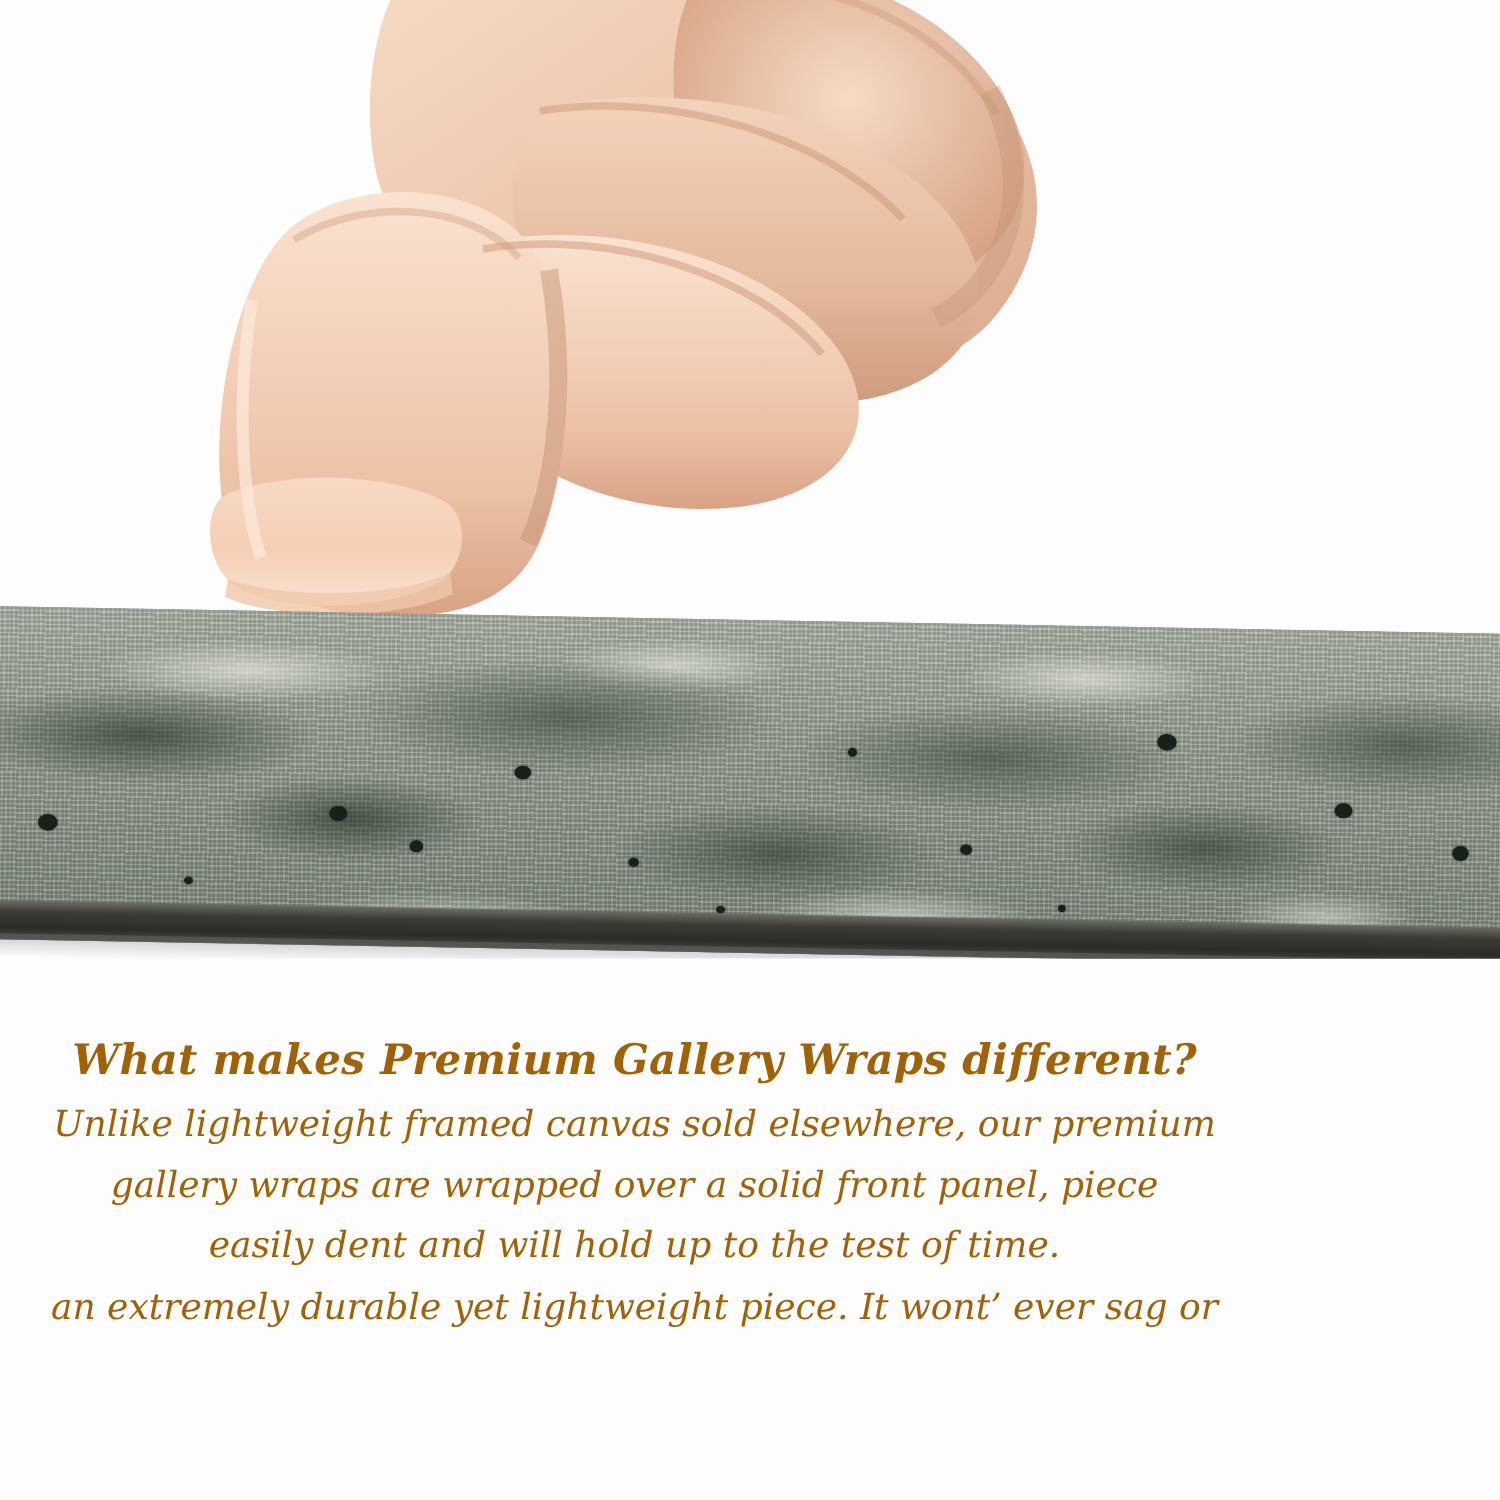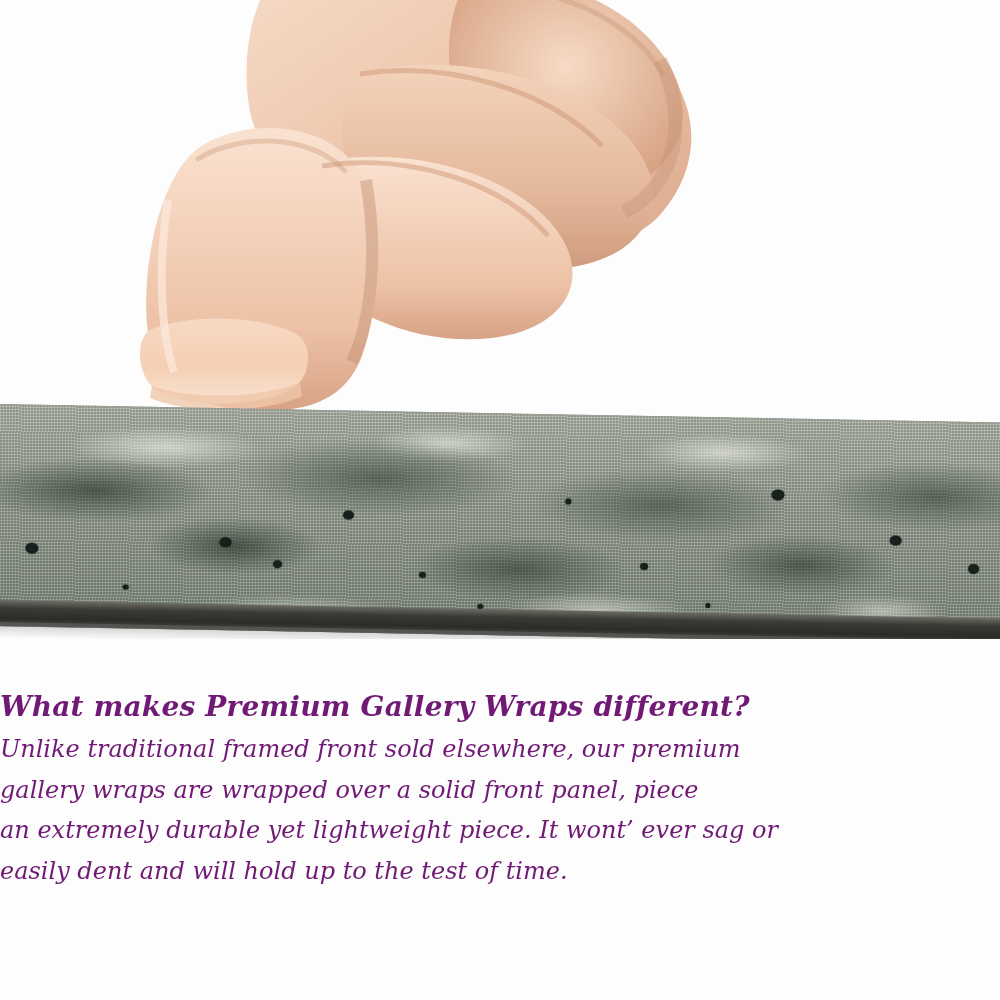--- a/index.html
+++ b/index.html
@@ -105,22 +105,22 @@
     transform-origin: 0 0;
     background: linear-gradient(180deg, rgba(120,120,120,0.38) 0%, rgba(255,255,255,0) 100%);
   }
 
   
   .caption {
     position: absolute;
     left: 0;
     top: 690px;
     width: 846px;
-    text-align: left;
-    color: #701a75;
+    text-align: center;
+    color: #a16207;
     font-family: "DejaVu Serif", serif;
     font-style: italic;
   }
   .caption-head {
     font-size: 28px;
     font-weight: 700;
     letter-spacing: 0.2px;
     margin-bottom: 11px;
   }
   .caption-body p {
@@ -208,20 +208,20 @@
         <span class="sp" style="left:70.5%; top:84%; width:5px;  height:5px;"></span>
       </div>
     </div>
     <div class="wrap-edge"></div>
     <div class="wrap-shadow"></div>
   </div>
 
   <div class="caption">
     <div class="caption-head">What makes Premium Gallery Wraps different?</div>
     <div class="caption-body">
-      <p>Unlike traditional framed front sold elsewhere, our premium</p>
+      <p>Unlike lightweight framed canvas sold elsewhere, our premium</p>
       <p>gallery wraps are wrapped over a solid front panel, piece</p>
+      <p>easily dent and will hold up to the test of time.</p>
       <p>an extremely durable yet lightweight piece. It wont’ ever sag or</p>
-      <p>easily dent and will hold up to the test of time.</p>
     </div>
   </div>
 
 </div>
 
 </body></html>

